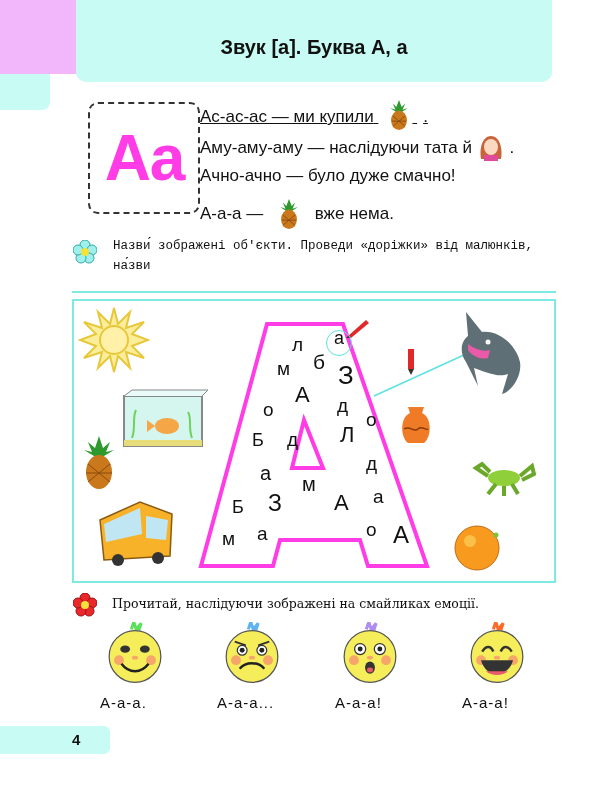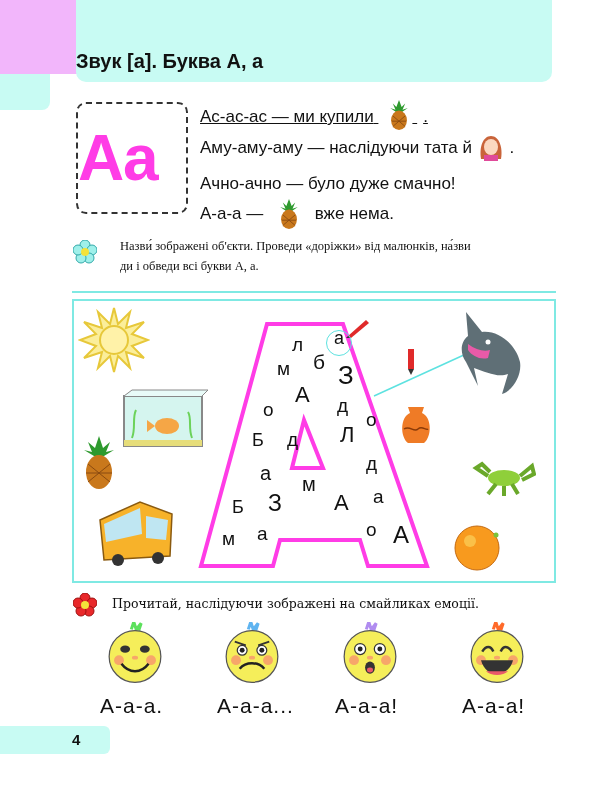--- a/index.html
+++ b/index.html
@@ -1,31 +1,31 @@
 <!DOCTYPE html>
 <html><head>
 <meta charset="utf-8">
 <style>
   html,body{margin:0;padding:0;background:#fff;}
   body{width:600px;height:790px;position:relative;overflow:hidden;font-family:"Liberation Sans",sans-serif;color:#111;}
   .abs{position:absolute;}
   .pink-corner{left:0;top:0;width:86px;height:74px;background:#f2b6fb;border-radius:0 0 10px 0;}
   .cyan-strip{left:0;top:74px;width:50px;height:36px;background:#c8fbf3;border-radius:0 0 8px 0;}
   .header-band{left:66px;top:0;width:416px;height:82px;background:#c8fbf3;border-radius:0 0 10px 10px;}
-  .title{left:66px;top:50px;width:436px;text-align:left;font-weight:bold;font-size:20px;}
-  .letter-box{left:76px;top:102px;width:112px;height:112px;border:2px dashed #333;border-radius:10px;box-sizing:border-box;display:flex;align-items:center;justify-content:flex-start;}
+  .title{left:66px;top:36px;width:436px;text-align:center;font-weight:bold;font-size:20px;}
+  .letter-box{left:88px;top:102px;width:112px;height:112px;border:2px dashed #333;border-radius:10px;box-sizing:border-box;display:flex;align-items:center;justify-content:center;}
   .big-letter{font-size:64px;font-weight:bold;color:#ff3ce6;letter-spacing:-2px;}
   .poem{left:200px;font-size:17px;}
   .fruit{width:26px;height:30px;}
-  .instr{left:120px;font-family:Liberation Serif, serif;font-size:12.5px;line-height:20px;width:450px;}
+  .instr{left:113px;font-family:Liberation Mono, monospace;font-size:12.5px;line-height:20px;width:450px;}
   .flower{width:24px;height:24px;}
   .panel{left:72px;top:299px;width:484px;height:284px;border:2px solid #7fe9e3;box-sizing:border-box;}
   .cyan-line{left:72px;top:291px;width:484px;height:2px;background:#7fe9e3;}
   .maze-letter{font-size:19px;}
-  .smiley-label{font-size:21px;letter-spacing:1px;}
+  .smiley-label{font-size:15px;letter-spacing:1px;}
 </style>
 </head>
 <body>
 
 <div class="abs pink-corner"></div>
 <div class="abs cyan-strip"></div>
 <div class="abs header-band" style="left:76px;width:476px;"></div>
 <div class="abs title" style="left:76px;width:476px;">Звук [а]. Буква А, а</div>
 
 <div class="abs letter-box">
@@ -43,21 +43,21 @@
 </div>
 <div class="abs poem" style="top:133px;">
   <span>Аму-аму-аму — наслідуючи тата й</span>
   <svg style="width:28px;height:28px;vertical-align:-8px;" viewBox="0 0 28 28">
     <path d="M4 26 C2 14 6 3 14 3 C22 3 26 14 24 26 Z" fill="#c9643a"></path>
     <ellipse cx="14" cy="14" rx="7" ry="8" fill="#fbd8c0"></ellipse>
     <rect x="7" y="22" width="14" height="6" fill="#e04a9a"></rect>
   </svg>
   <span>.</span>
 </div>
-<div class="abs poem" style="top:174px;text-align:right;">
+<div class="abs poem" style="top:166px;text-align:right;">
   <span>Ачно-ачно — було дуже смачно!</span>
 </div>
 <div class="abs poem" style="top:199px;">
   <span>А-а-а —</span>
   <svg class="fruit" style="vertical-align:-10px;margin:0 8px;" viewBox="0 0 26 34">
     <path d="M13 0 L10 8 L6 4 L9 11 L3 9 L10 14 L16 14 L23 9 L17 11 L20 4 L16 8 Z" fill="#2e9a2e"></path>
     <ellipse cx="13" cy="23" rx="9" ry="11" fill="#c9781c"></ellipse>
     <path d="M6 18 L20 30 M20 18 L6 30 M5 24 L21 24" stroke="#8a4a10" stroke-width="1"></path>
   </svg>
   <span>вже нема.</span>
@@ -68,21 +68,20 @@
     <circle cx="12" cy="5" r="5"></circle>
       <circle cx="19" cy="10" r="5"></circle>
       <circle cx="16" cy="18" r="5"></circle>
       <circle cx="8" cy="18" r="5"></circle>
       <circle cx="5" cy="10" r="5"></circle>
   </g>
   <circle cx="12" cy="12" r="4" fill="#f4e23a"></circle>
 </svg>
 <div class="abs instr" style="top:236px;">
   <div>Назви́ зображені об'єкти. Проведи «доріжки» від малюнків, на́зви</div>
-  <div>ди і обведи всі букви А, а.</div>
 </div>
 <div class="abs cyan-line"></div>
 
 <div class="abs panel"></div>
 
 <svg class="abs" style="left:195px;top:320px;" width="250" height="252" viewBox="0 0 250 252">
   <path d="M72 4 L148 4 L232 246 L173 246 L165 220 L85 220 L78 246 L6 246 Z" fill="none" stroke="#ff3ce6" stroke-width="4"></path>
   <path d="M109 100 L97 148 L128 148 Z" fill="none" stroke="#ff3ce6" stroke-width="4"></path>
   <path d="M178 240 L85 240" stroke="none"></path>
 </svg>

